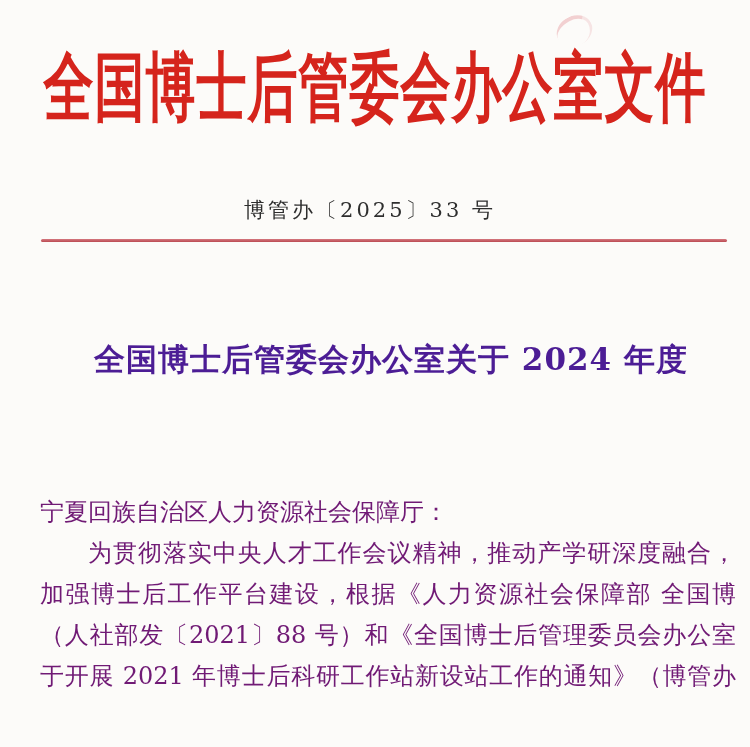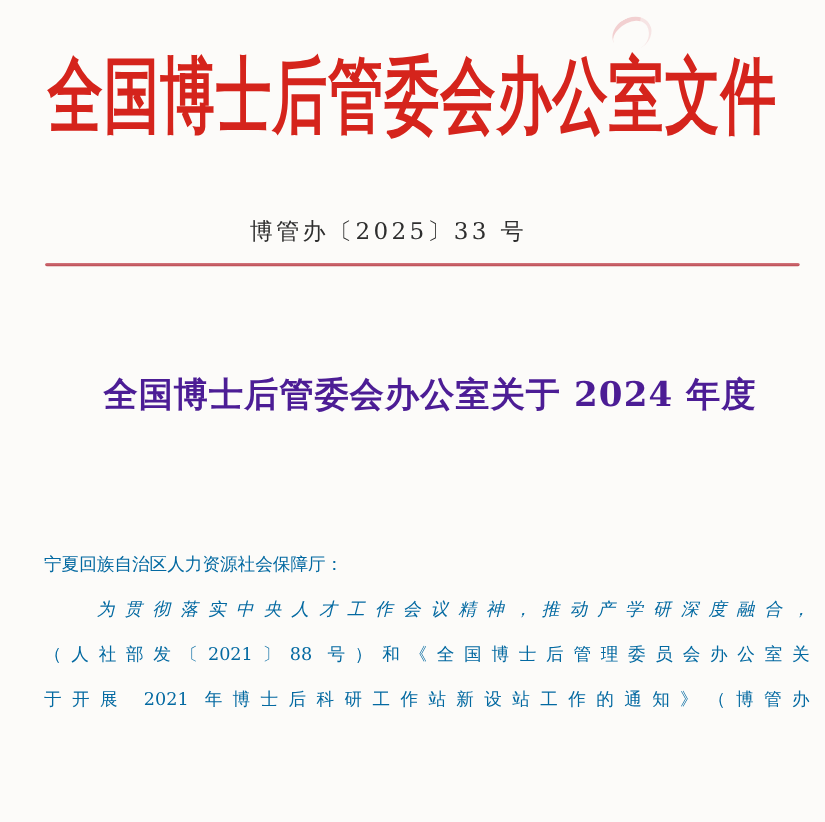--- a/index.html
+++ b/index.html
@@ -47,20 +47,21 @@
   .doc-number {
     position: absolute;
     top: 196px;
     left: 0;
     width: 706px;
     text-align: center;
     font-size: 21px;
     letter-spacing: 3px;
     color: #2e2e2e;
     white-space: nowrap;
+    padding-left: 17px;
   }
   .divider {
     position: absolute;
     top: 239px;
     left: 41px;
     width: 686px;
     height: 3px;
     background: linear-gradient(to bottom, #d4787f, var(--divider-red, #bb4a52));
     border-radius: 2px;
   }
@@ -77,38 +78,37 @@
   }
   .doc-title .title-line {
     line-height: 57px;
     white-space: nowrap;
   }
   .body-text {
     position: absolute;
     top: 492px;
     left: 40px;
     width: 696px;
-    font-size: 16px;
-    color: #0369a1;
+    font-size: 24px;
+    color: #701a75;
   }
   .salutation {
     line-height: 41px;
     white-space: nowrap;
   }
   .para-line {
     line-height: 41px;
     height: 41px;
     overflow: hidden;
     text-align: justify;
     text-align-last: justify;
     text-justify: inter-character;
   }
   .para-line.indent {
     text-indent: 48px;
-    font-style: italic;
   }
 </style>
 </head>
 <body>
 
 <div class="page">
 
   <div class="scan-artifact"></div>
 
   <div class="letterhead">全国博士后管委会办公室文件</div>
@@ -117,17 +117,18 @@
 
   <div class="divider"></div>
 
   <div class="doc-title">
     <div class="title-line">全国博士后管委会办公室关于 2024 年度</div>
   </div>
 
   <div class="body-text">
     <div class="salutation">宁夏回族自治区人力资源社会保障厅：</div>
     <div class="para-line indent">为贯彻落实中央人才工作会议精神，推动产学研深度融合，</div>
+    <div class="para-line">加强博士后工作平台建设，根据《人力资源社会保障部 全国博</div>
     <div class="para-line">（人社部发〔2021〕88 号）和《全国博士后管理委员会办公室关</div>
     <div class="para-line">于开展 2021 年博士后科研工作站新设站工作的通知》（博管办</div>
   </div>
 
 </div>
 
 </body></html>

